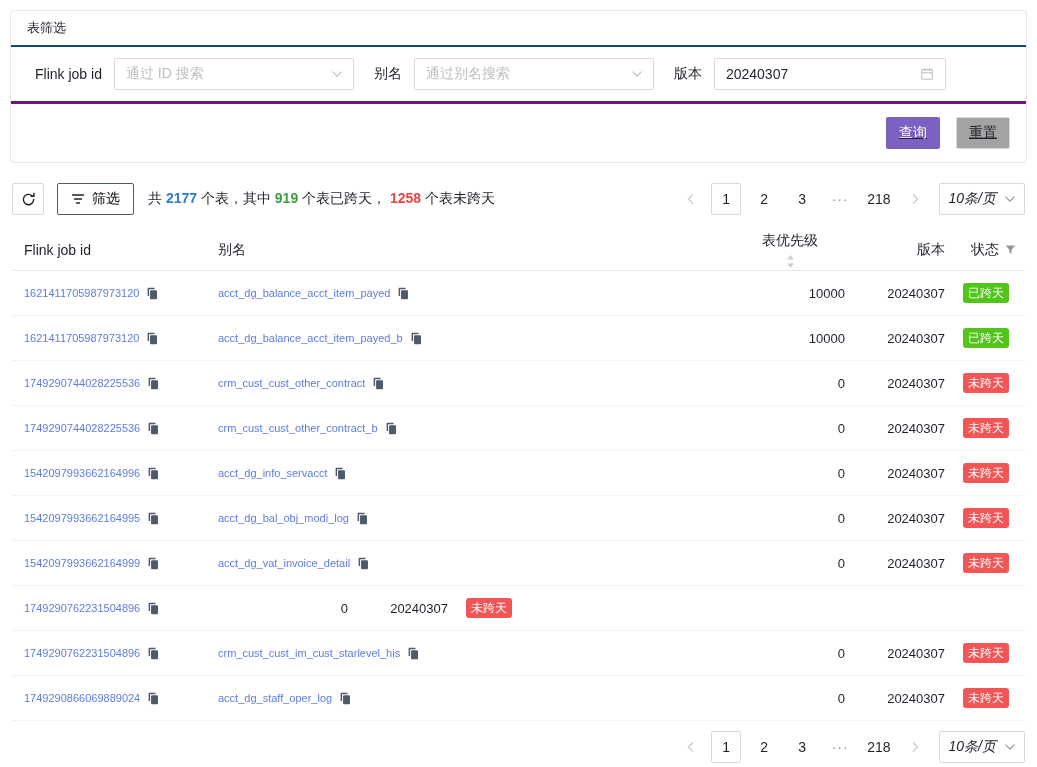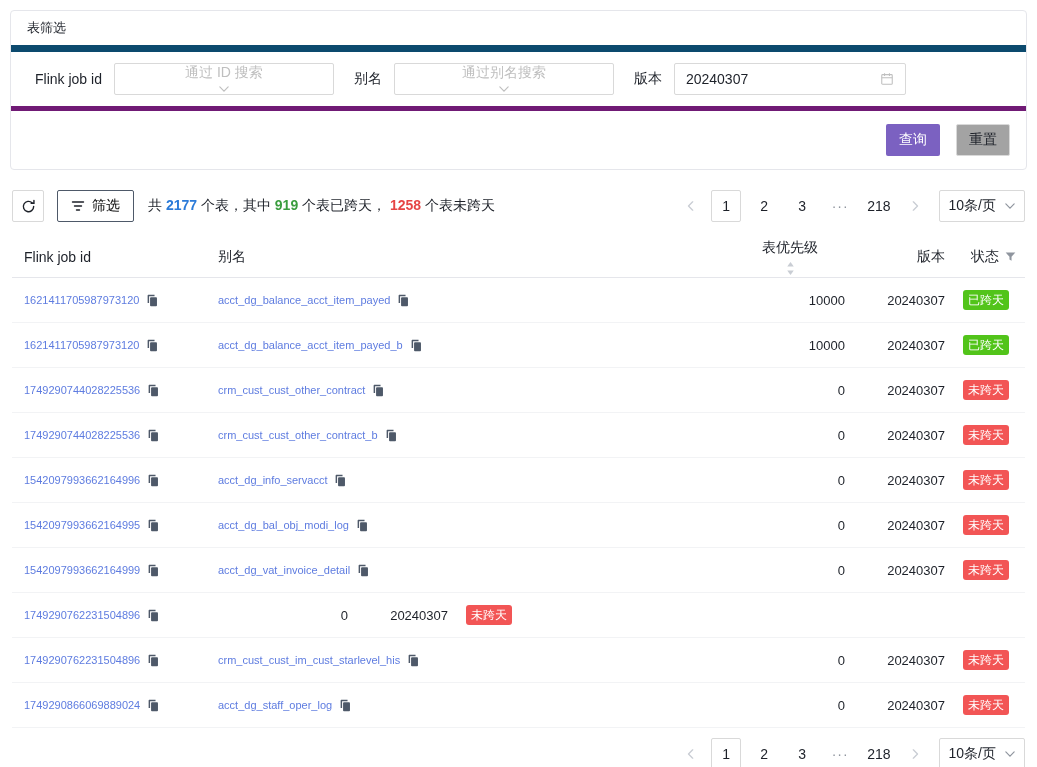--- a/index.html
+++ b/index.html
@@ -1,30 +1,30 @@
 <!DOCTYPE html>
 <html style="--primary: #7b61c1; --link: #5e7ce0; --success: #52c41a; --danger: #f25555; --total_blue: #2b7bd9; --crossed_green: #3a9d3e; --uncrossed_red: #e64545;"><head>
 <meta charset="utf-8">
 <style>
   * { box-sizing: border-box; margin: 0; padding: 0; }
   html,body { width: 1037px; height: 767px; background: #fff; }
   body { font-family: "Liberation Sans", sans-serif; font-size: 14px; color: #1d2129; overflow: hidden; }
 
   
   .card { margin: 10px 10px 0; border: 1px solid #e5e6eb; border-radius: 4px; }
-  .card-header { padding: 8px 16px; border-bottom: 7px solid #0c4a6e; font-size: 13px; color: #1d2129; }
+  .card-header { padding: 8px 16px; border-bottom: 2px solid #0c4a6e; font-size: 13px; color: #1d2129; }
   .filter-row { display: flex; align-items: center; padding: 11px 16px 11px 24px; }
   .f-label { margin-right: 12px; white-space: nowrap; }
   .select, .date-input { height: 32px; border: 1px solid #d9d9d9; border-radius: 2px; background: #fff;
     display: flex; align-items: center; justify-content: space-between; padding: 0 11px; cursor: pointer; }
-  .select { width: 220px; margin-right: 20px; flex-direction: column; }
+  .select { width: 240px; margin-right: 20px; }
   .date-input { width: 232px; }
   .placeholder { color: #bfbfbf; }
   .value { color: #1d2129; }
-  .btn-row { border-top: 5px solid #701a75; padding: 13px 16px; display: flex; justify-content: flex-end; gap: 16px; }
+  .btn-row { border-top: 3px solid #701a75; padding: 13px 16px; display: flex; justify-content: flex-end; gap: 16px; text-decoration: underline; }
   .btn { height: 32px; padding: 0 12px; border-radius: 2px; font-size: 14px; display: inline-flex; align-items: center; cursor: pointer; border: 1px solid transparent; }
   .btn-primary { background: var(--primary); color: #fff; }
   .btn-default { background: #a3a3a3; border-color: #d9d9d9; color: #1d2129; }
 
   
   .toolbar { margin: 20px 12px 0; display: flex; align-items: center; }
   .icon-btn { width: 32px; height: 32px; border: 1px solid #d9d9d9; border-radius: 2px; background: #fff;
     display: flex; align-items: center; justify-content: center; cursor: pointer; }
   .filter-btn { margin-left: 13px; height: 32px; padding: 0 13px; border: 1px solid #4e5969; border-radius: 2px;
     background: #fff; display: flex; align-items: center; gap: 7px; font-size: 14px; cursor: pointer; }
@@ -36,21 +36,21 @@
 
   
   .pagination { margin-left: auto; display: flex; align-items: center; gap: 8px; }
   .pagination.bottom { margin: 10px 12px 0; justify-content: flex-end; }
   .pg-arrow { width: 24px; height: 32px; display: flex; align-items: center; justify-content: center; cursor: pointer; }
   .pg-item { min-width: 30px; height: 32px; padding: 0 4px; display: flex; align-items: center; justify-content: center;
     border-radius: 2px; color: #1d2129; cursor: pointer; }
   .pg-item.active { border: 1px solid #d9d9d9; }
   .pg-item.ellipsis { color: #8f959e; cursor: default; letter-spacing: 1px; }
   .page-size { height: 32px; border: 1px solid #d9d9d9; border-radius: 2px; padding: 0 9px; margin-left: 4px;
-    display: flex; align-items: center; gap: 9px; background: #fff; cursor: pointer; }
+    display: flex; align-items: center; gap: 9px; background: #fff; cursor: pointer; font-style: italic; }
 
   
   .table { margin: 14px 12px 0; }
   .tr { display: flex; align-items: center; height: 45px; border-bottom: 1px solid #f2f3f5; }
   .tr-head { height: 42px; border-bottom: 1px solid #e5e6eb; }
   .th { font-size: 14px; color: #1d2129; }
   .td { font-size: 13px; }
   .col-id { width: 196px; padding-left: 12px; display: flex; align-items: center; gap: 7px; }
   .col-alias { flex: 1; padding-left: 10px; display: flex; align-items: center; gap: 7px; }
   .col-priority { width: 170px; text-align: right; padding-right: 30px; flex-direction: column; }

